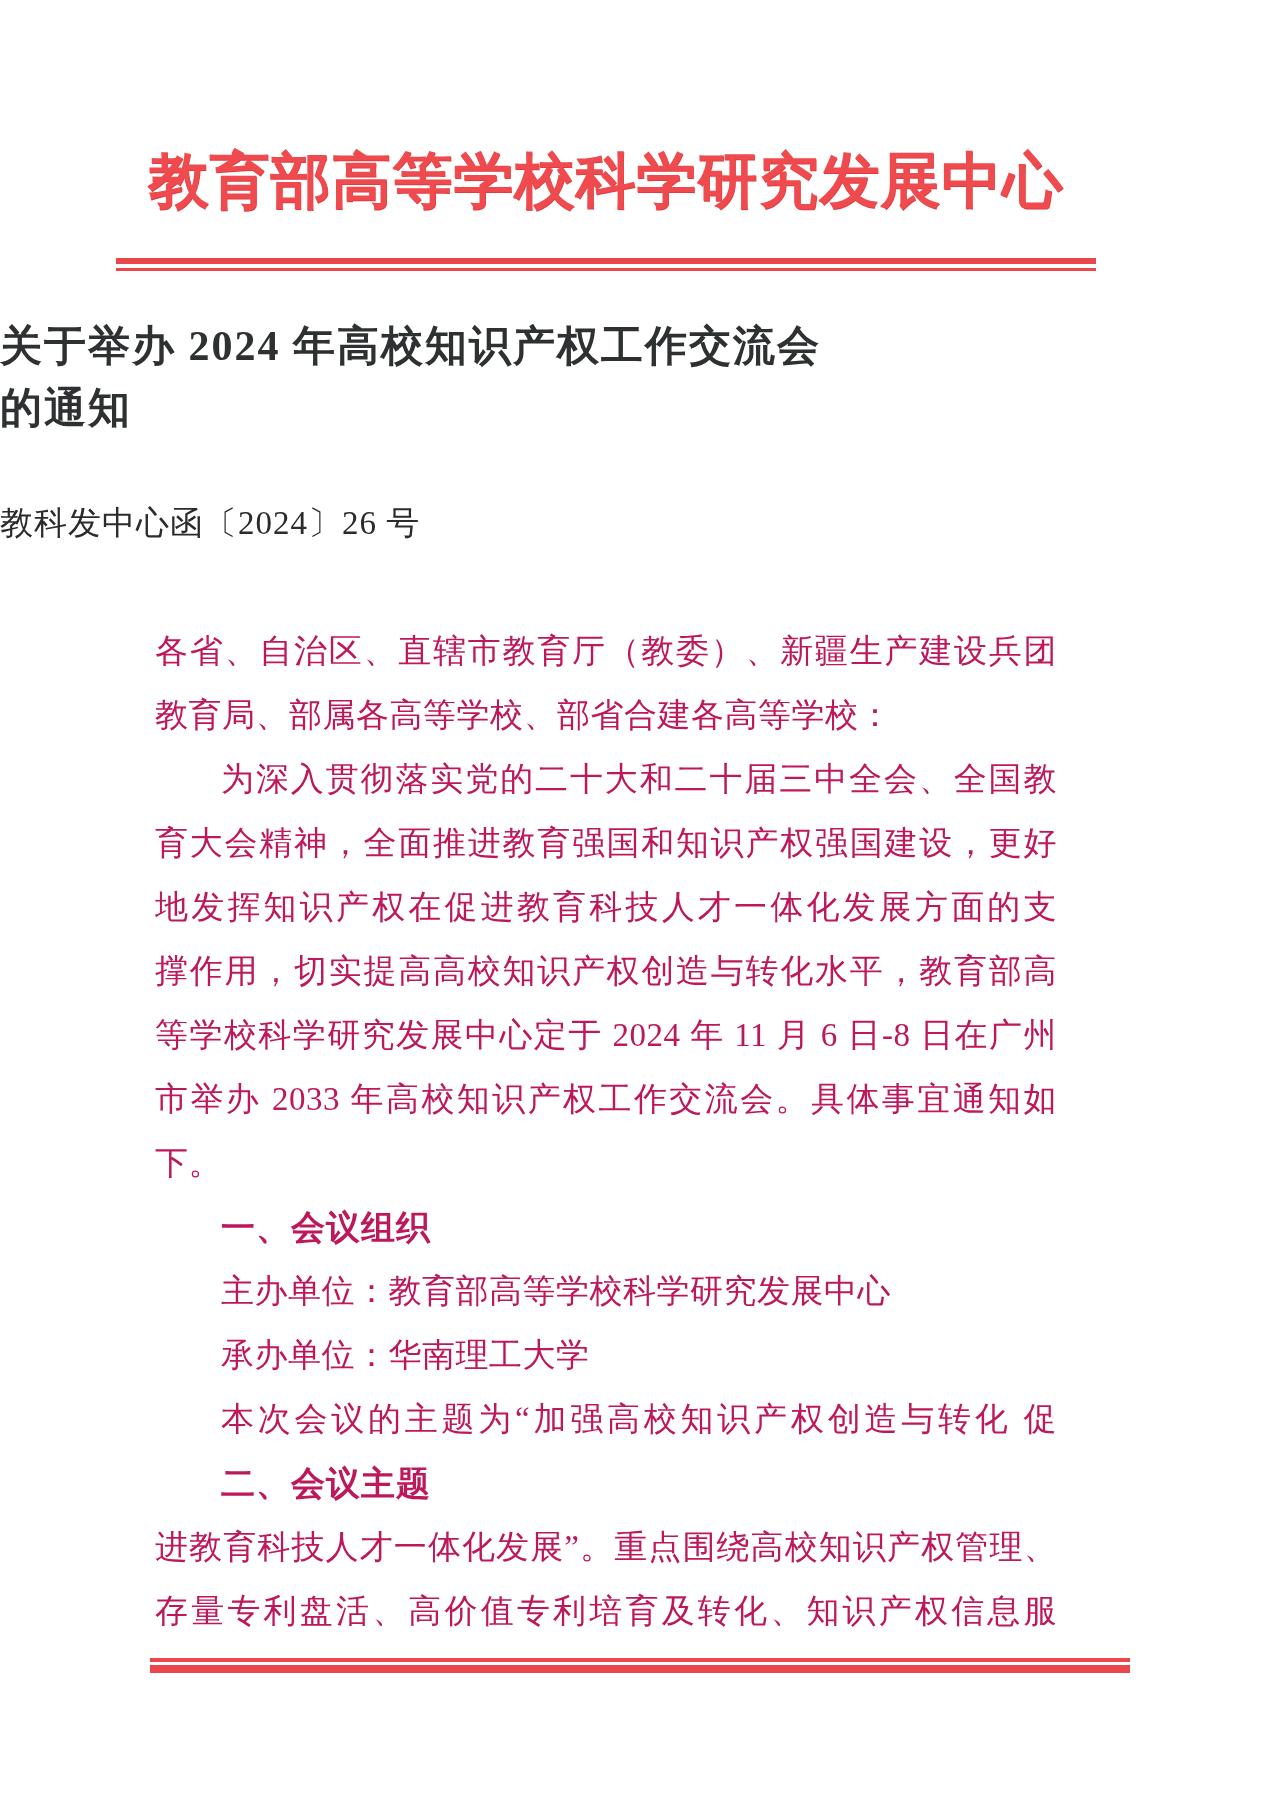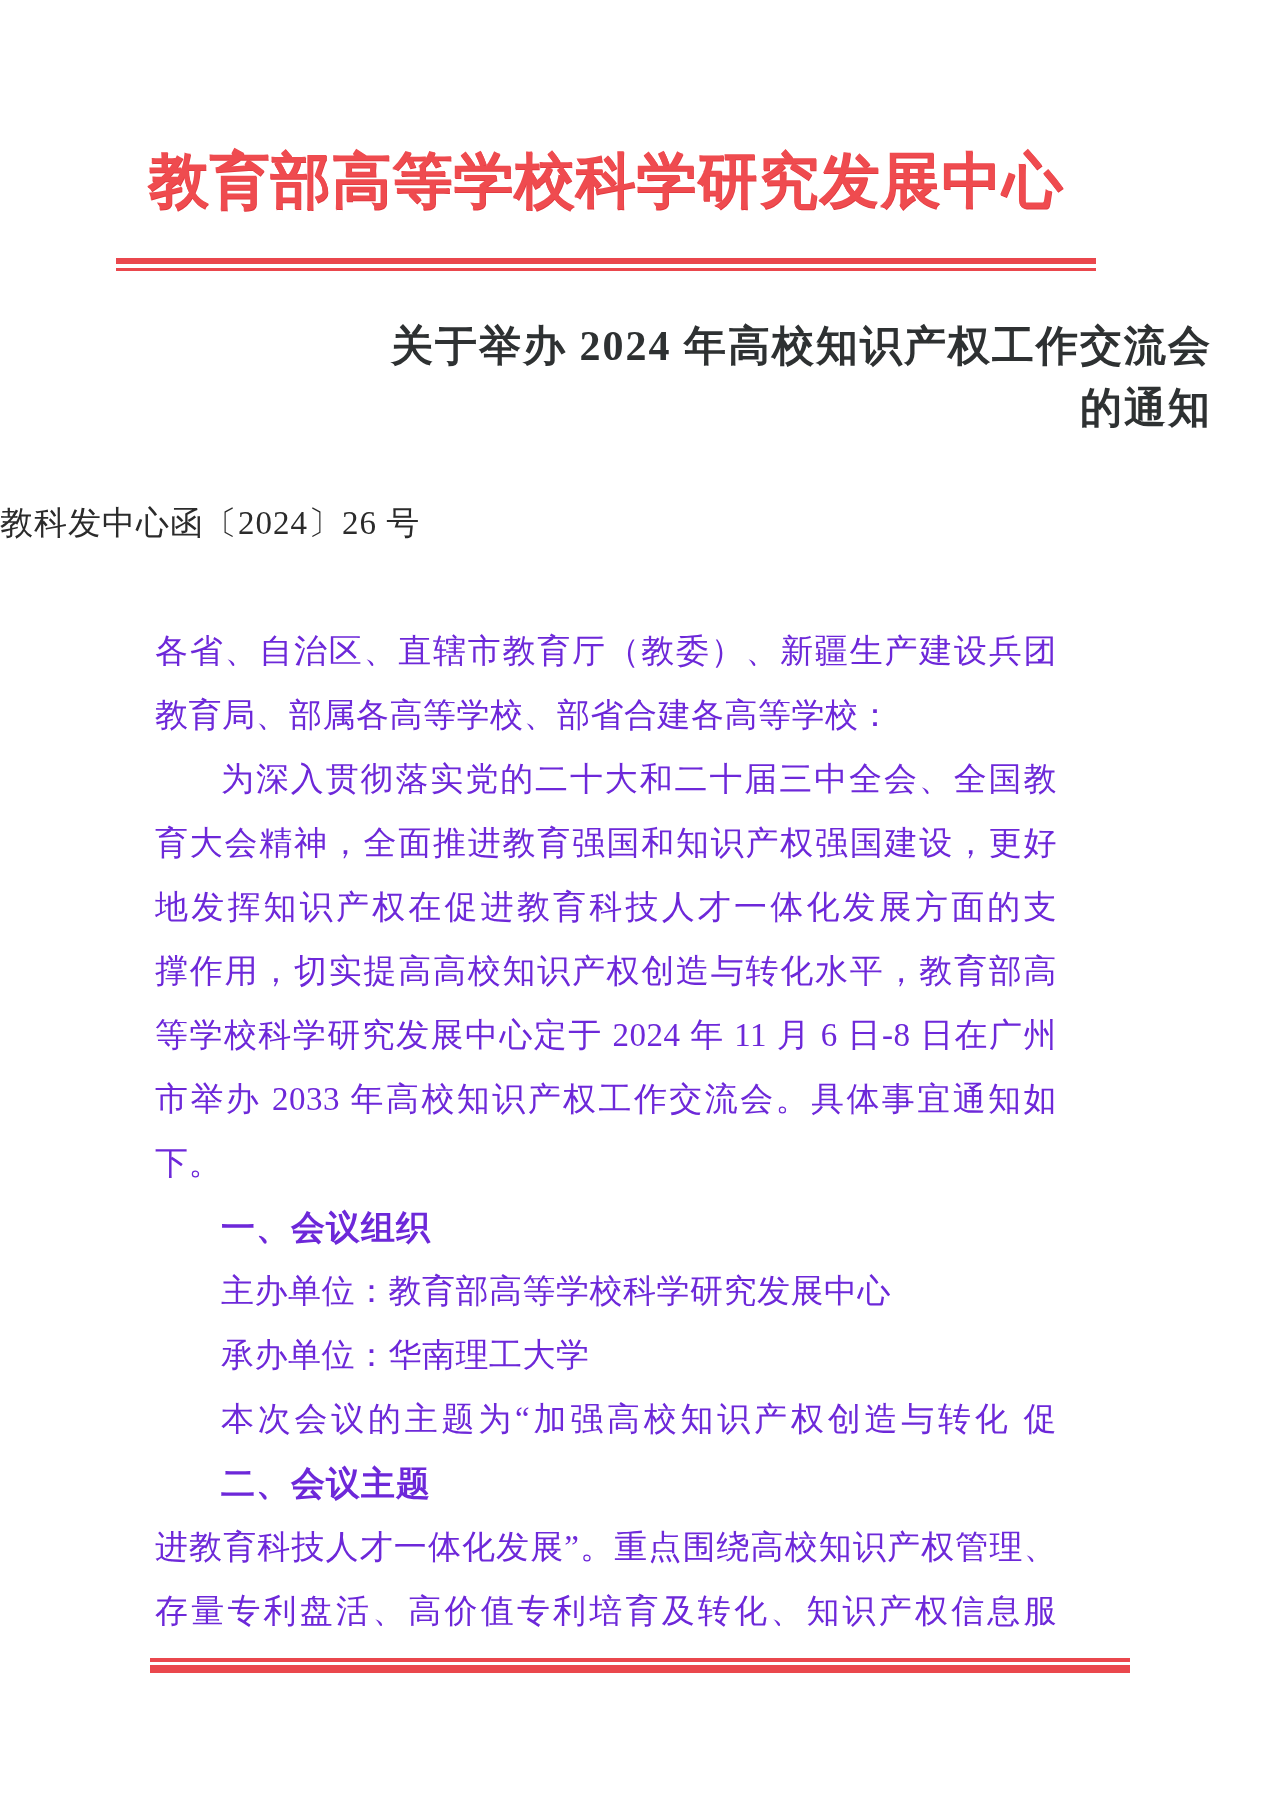--- a/index.html
+++ b/index.html
@@ -33,21 +33,21 @@
     width: 980px;
   }
   .rule .bar { width: 100%; }
   .rule-header .bar-thick { height: 6px; background: #ea474d; }
   .rule-header .gap       { height: 4px; background: #ffffff; }
   .rule-header .bar-thin  { height: 3px; background: #ea474d; }
 
   
   .doc-title {
     margin-top: 44px;
-    text-align: right;
+    text-align: left;
     color: #2e3132;
   }
   .doc-title .t-line {
     font-size: 42px;
     font-weight: 700;
     line-height: 62px;
     letter-spacing: 2px;
   }
 
   
@@ -58,21 +58,21 @@
     font-size: 33px;
     line-height: 48px;
     color: #2b2b2b;
     letter-spacing: 1px;
   }
 
   
   .body-block {
     margin: 72px auto 0 auto;
     width: 902px;
-    color: #6d28d9;
+    color: #be185d;
   }
   .body-line {
     height: 64px;
     line-height: 64px;
     font-size: 33px;
     letter-spacing: 0.5px;
     white-space: pre-wrap;
     overflow: hidden;
   }
   .body-line.justify {

